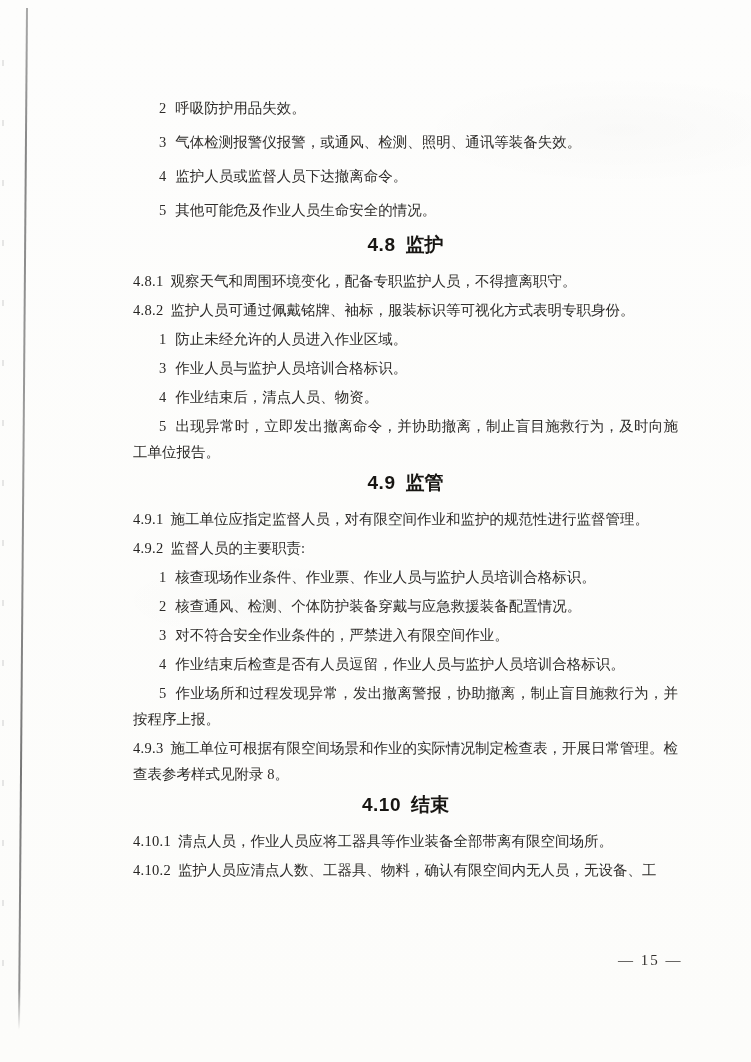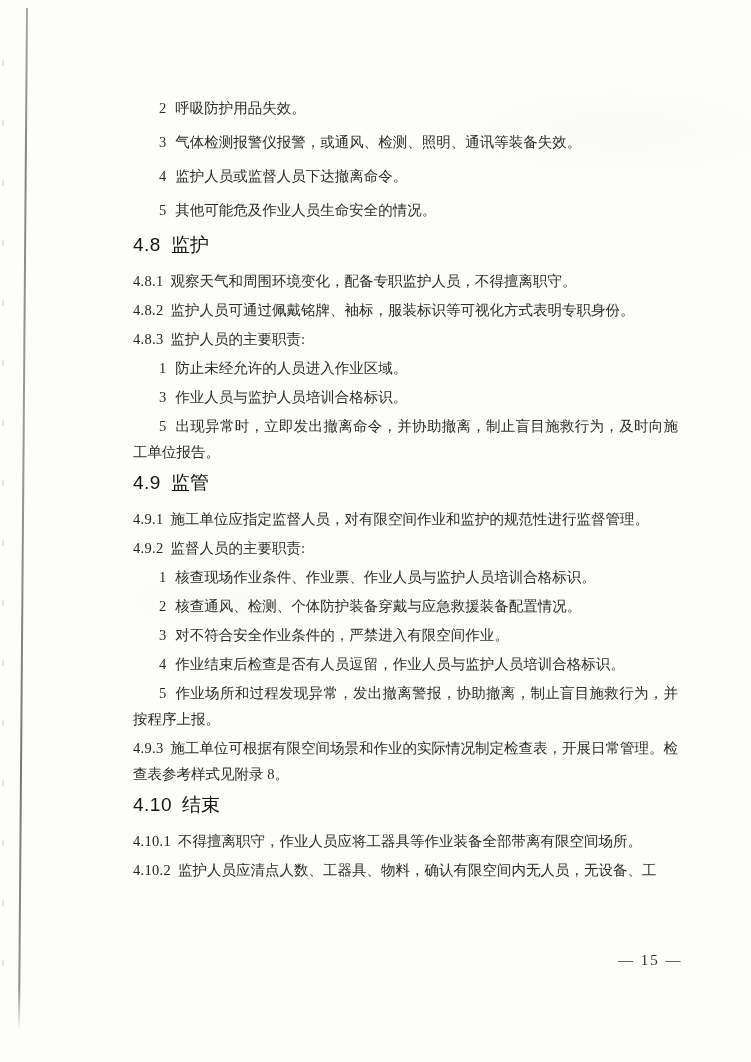--- a/index.html
+++ b/index.html
@@ -61,22 +61,22 @@
   .inum { margin-right: 9px; }
   .cnum {
     font-family: Liberation Serif, serif;
     font-size: 14.5px;
     margin-right: 7px;
     letter-spacing: 0.3px;
     color: #262422;
   }
   .section-heading {
     margin: 4px 0 9px 0;
-    text-align: left;
-    font-weight: normal;
+    text-align: center;
+    font-weight: bold;
     font-size: 19px;
     line-height: 28px;
     color: #171512;
     text-indent: 0;
   }
   .hnum {
     font-family: "Liberation Sans", sans-serif;
     margin-right: 10px;
     letter-spacing: 0.5px;
   }
@@ -101,35 +101,35 @@
   <div class="content">
 
     <p class="pre-item"><span class="inum">2</span><span>呼吸防护用品失效。</span></p>
     <p class="pre-item"><span class="inum">3</span><span>气体检测报警仪报警，或通风、检测、照明、通讯等装备失效。</span></p>
     <p class="pre-item"><span class="inum">4</span><span>监护人员或监督人员下达撤离命令。</span></p>
     <p class="pre-item"><span class="inum">5</span><span>其他可能危及作业人员生命安全的情况。</span></p>
 
     <p class="section-heading"><span class="hnum">4.8</span><span>监护</span></p>
     <p class="clause"><span class="cnum">4.8.1</span><span>观察天气和周围环境变化，配备专职监护人员，不得擅离职守。</span></p>
     <p class="clause"><span class="cnum">4.8.2</span><span>监护人员可通过佩戴铭牌、袖标，服装标识等可视化方式表明专职身份。</span></p>
-    <p class="clause"><span class="cnum">4.8.3</span><span>监护人员的主要职责:</span></p>
     <p class="sub-item"><span class="inum">1</span><span>防止未经允许的人员进入作业区域。</span></p>
     <p class="sub-item"><span class="inum">3</span><span>作业人员与监护人员培训合格标识。</span></p>
+    <p class="sub-item"><span class="inum">4</span><span>作业结束后，清点人员、物资。</span></p>
     <p class="sub-item"><span class="inum">5</span><span>出现异常时，立即发出撤离命令，并协助撤离，制止盲目施救行为，及时向施工单位报告。</span></p>
 
     <p class="section-heading"><span class="hnum">4.9</span><span>监管</span></p>
     <p class="clause"><span class="cnum">4.9.1</span><span>施工单位应指定监督人员，对有限空间作业和监护的规范性进行监督管理。</span></p>
     <p class="clause"><span class="cnum">4.9.2</span><span>监督人员的主要职责:</span></p>
     <p class="sub-item"><span class="inum">1</span><span>核查现场作业条件、作业票、作业人员与监护人员培训合格标识。</span></p>
     <p class="sub-item"><span class="inum">2</span><span>核查通风、检测、个体防护装备穿戴与应急救援装备配置情况。</span></p>
     <p class="sub-item"><span class="inum">3</span><span>对不符合安全作业条件的，严禁进入有限空间作业。</span></p>
     <p class="sub-item"><span class="inum">4</span><span>作业结束后检查是否有人员逗留，作业人员与监护人员培训合格标识。</span></p>
     <p class="sub-item"><span class="inum">5</span><span>作业场所和过程发现异常，发出撤离警报，协助撤离，制止盲目施救行为，并按程序上报。</span></p>
     <p class="clause"><span class="cnum">4.9.3</span><span>施工单位可根据有限空间场景和作业的实际情况制定检查表，开展日常管理。检查表参考样式见附录 8。</span></p>
 
     <p class="section-heading"><span class="hnum">4.10</span><span>结束</span></p>
-    <p class="clause"><span class="cnum">4.10.1</span><span>不得擅离职守，作业人员应将工器具等作业装备全部带离有限空间场所。</span></p>
+    <p class="clause"><span class="cnum">4.10.1</span><span>清点人员，作业人员应将工器具等作业装备全部带离有限空间场所。</span></p>
     <p class="clause"><span class="cnum">4.10.2</span><span>监护人员应清点人数、工器具、物料，确认有限空间内无人员，无设备、工</span></p>
 
   </div>
 
   <div class="pagenum">— 15 —</div>
 </div>
 
 </body></html>

